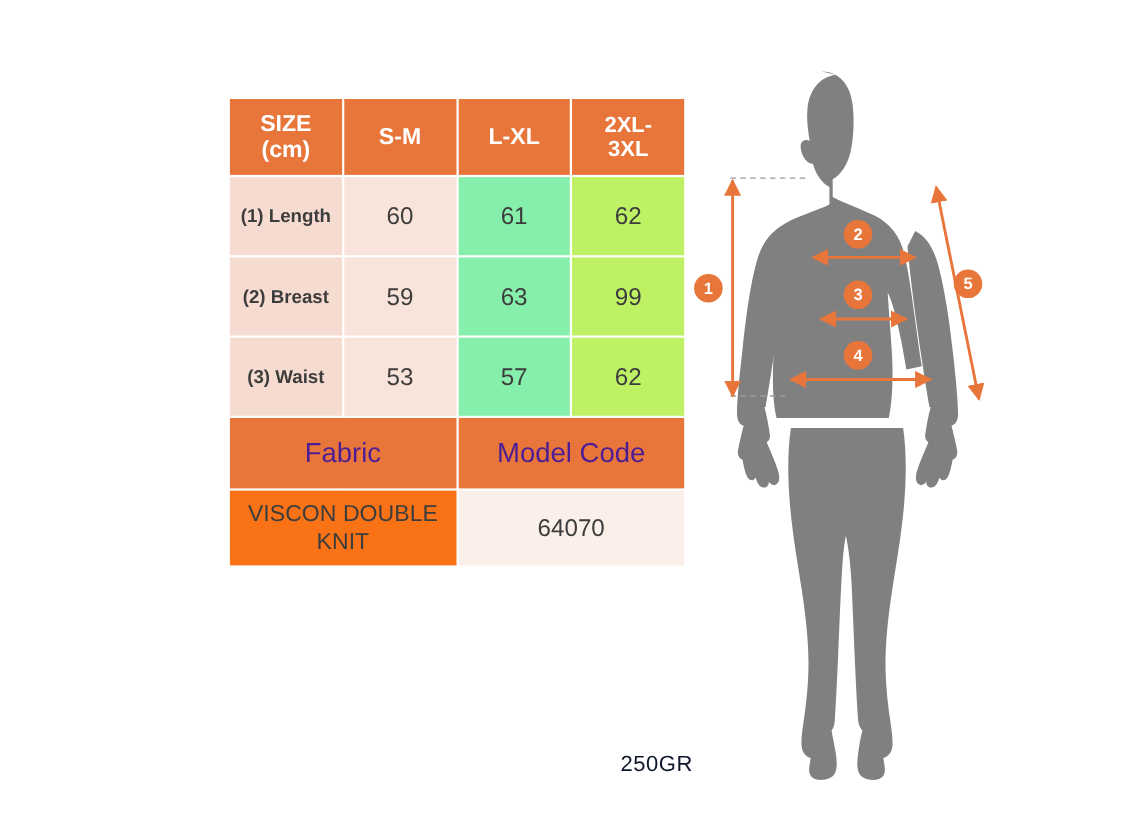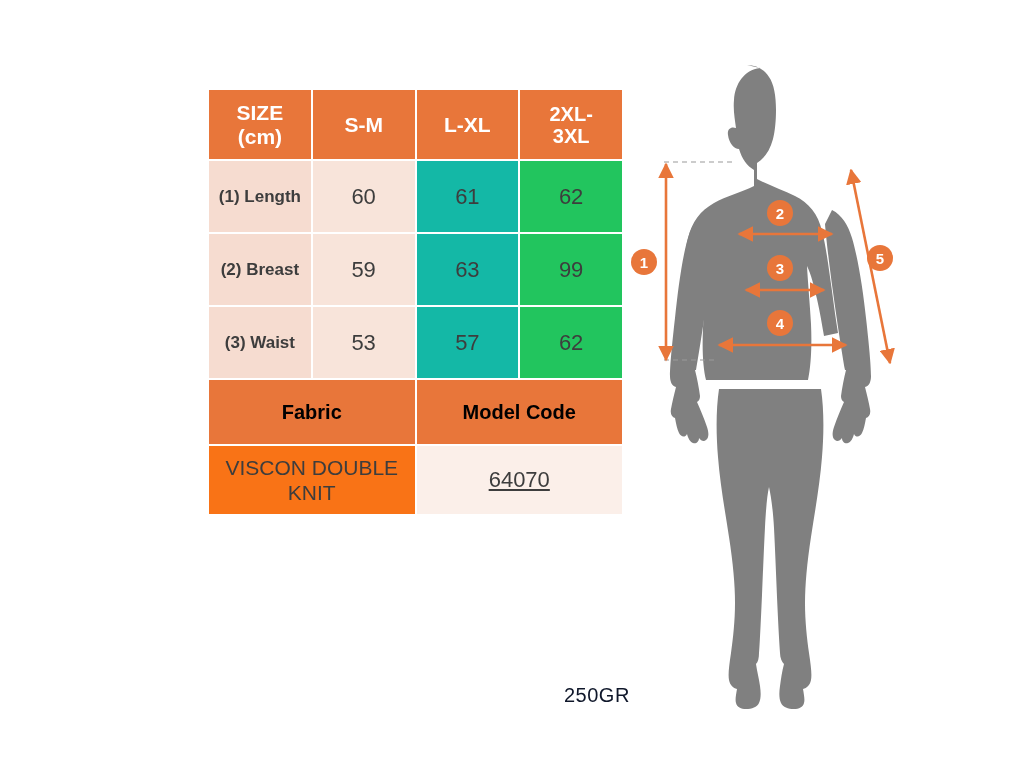--- a/index.html
+++ b/index.html
@@ -56,44 +56,43 @@
     height: 71px;
     line-height: 1.15;
     font-weight: bold;
   }
   .val {
     color: #3d3d3d;
     font-size: 22px;
     height: 71px;
   }
   .val.c1 { background: #F8E4DA; }
-  .val.c2 { background: #14b8a6; }
-  .val.c3 { background: #22c55e; }
+  .val.c2 { background: #86efac; }
+  .val.c3 { background: #bef264; }
 
   .section-hdr {
     background: #E8763A;
-    color: #000000;
-    font-weight: bold;
-    font-size: 20px;
+    color: #4c1d95;
+    font-weight: normal;
+    font-size: 25px;
     height: 64px;
   }
   .fabric-val {
     background: #f97316;
     color: #3d3d3d;
     font-size: 21px;
     height: 68px;
     line-height: 1.2;
     padding: 0 8px;
   }
   .code-val {
     background: #FBEFE9;
     color: #3d3d3d;
     font-size: 22px;
     height: 68px;
-    text-decoration: underline;
   }
 
   #weight-note {
     position: absolute;
     left: 548px;
     top: 684px;
     font-size: 20px;
     color: #0f172a;
     letter-spacing: 0.5px;
   }

